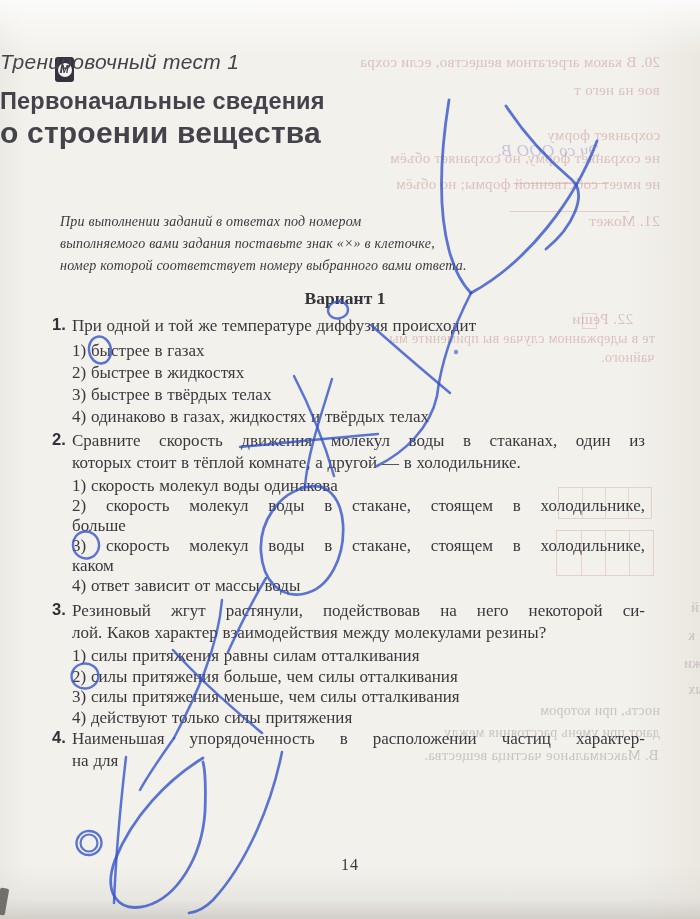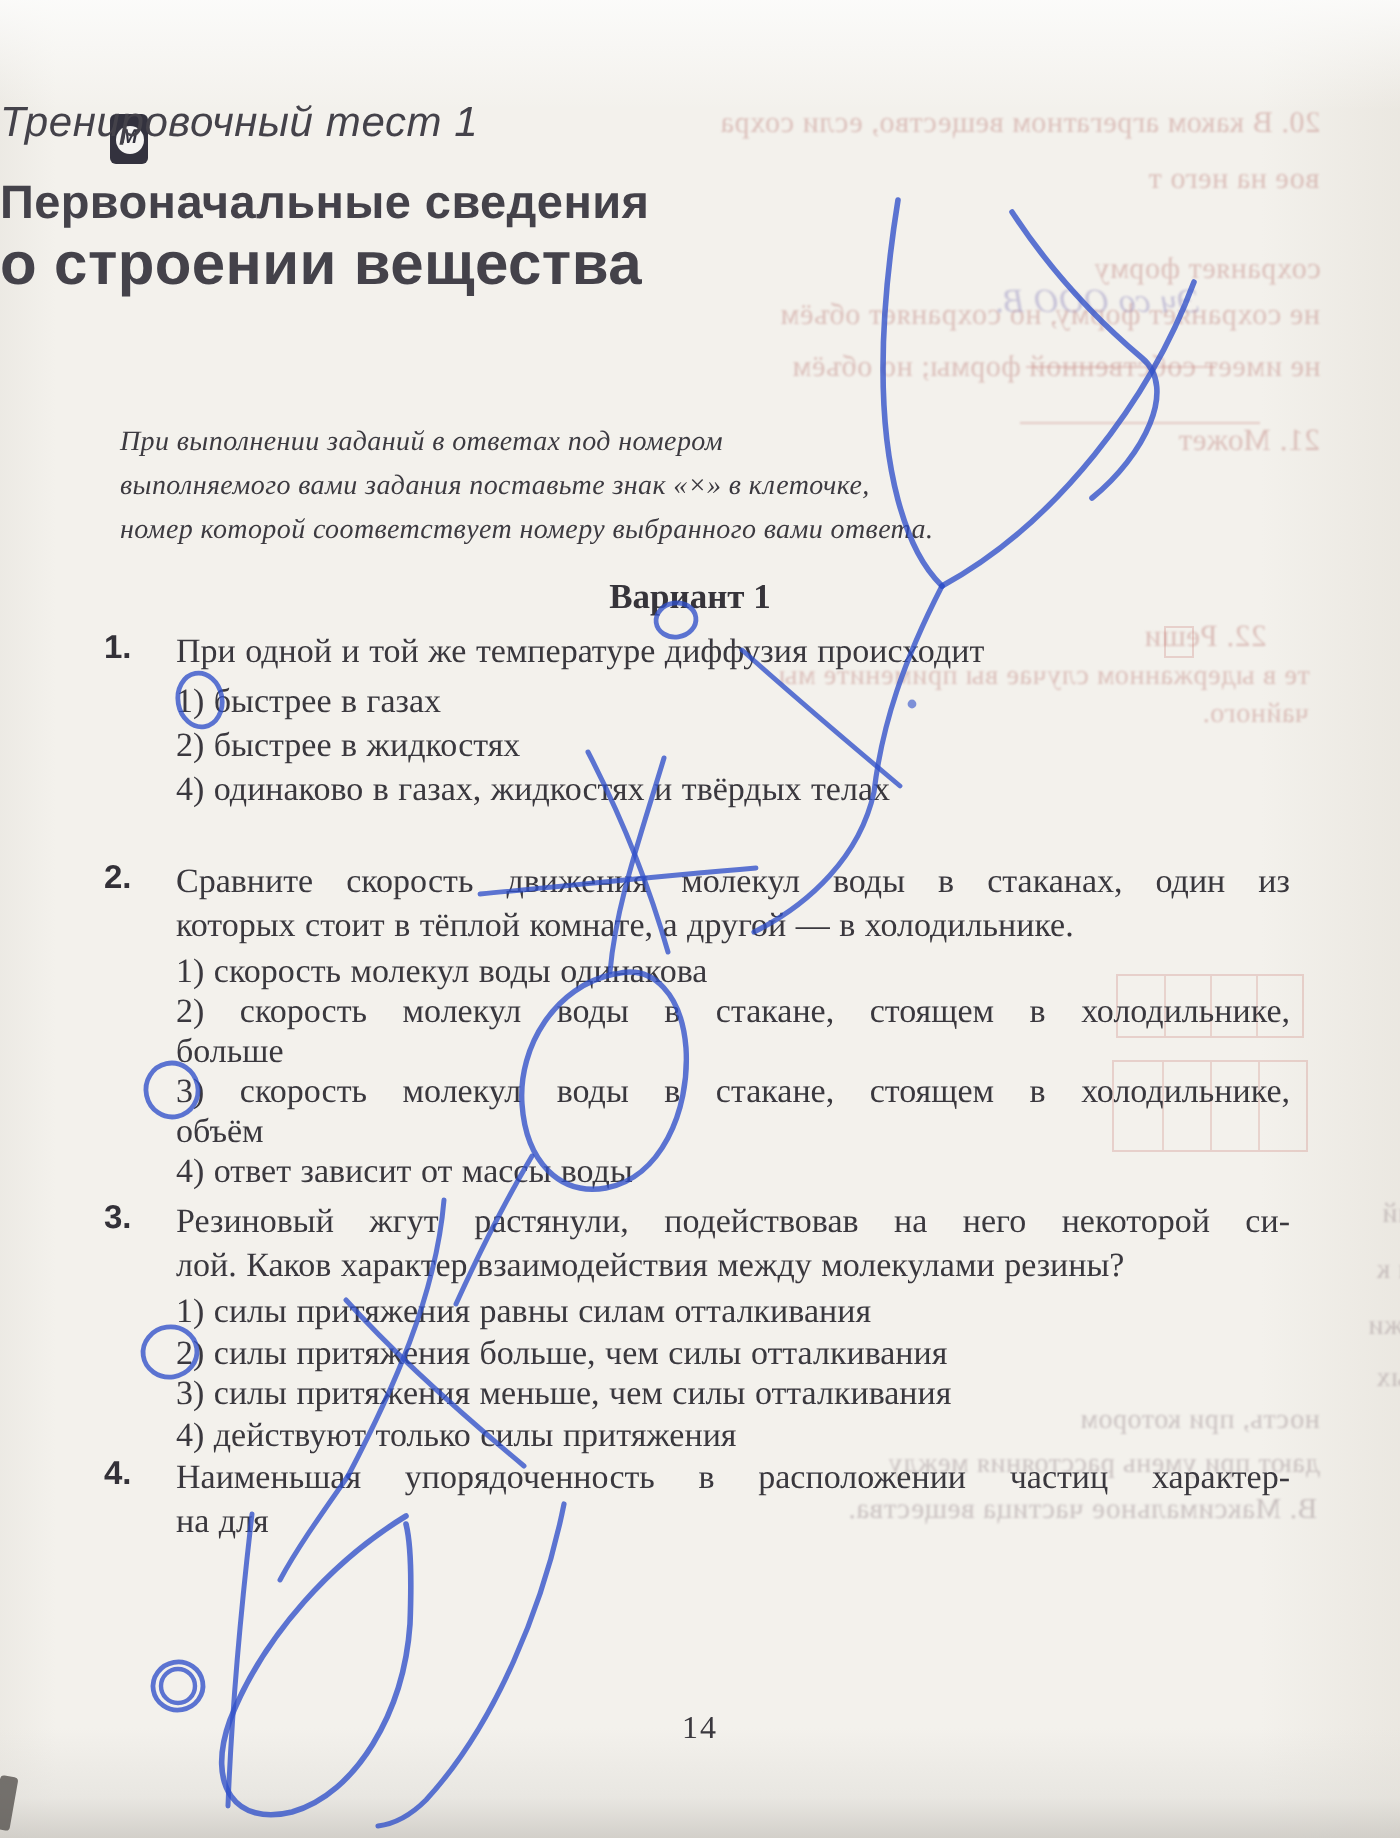--- a/index.html
+++ b/index.html
@@ -29,21 +29,21 @@
   .title-3{font-weight:bold;font-size:30px;margin-top:1px;letter-spacing:.2px;}
   
   .instruction{position:absolute;left:60px;right:60px;top:211px;
         font-style:italic;font-size:14px;line-height:22px;color:#3c3a40;letter-spacing:.2px;}
   .variant{position:absolute;left:0;right:10px;top:288px;text-align:center;
         font-weight:bold;font-size:17.5px;color:#36343a;}
   
   .q{position:absolute;left:52px;right:55px;}
   .qnum{position:absolute;left:0;top:0;width:30px;font-family:"Liberation Sans",sans-serif;
         font-weight:bold;font-size:16.5px;color:#333138;}
-  .qbody{margin-left:36px;font-size:17px;}
+  .qbody{margin-left:20px;font-size:17px;}
   .line{line-height:21.5px;text-align:left;white-space:nowrap;word-spacing:.5px;}
   .stretch{white-space:normal;text-align:justify;text-align-last:justify;}
   .opts{margin-top:3px;}
   .q1 .opts .line{line-height:22.3px;}
   .q2 .opts .line{line-height:19.9px;}
   .q3 .opts .line{line-height:20.6px;}
   .q4 .opts .line{line-height:20.8px;}
   .pagenum{position:absolute;left:0;right:0;top:856px;text-align:center;
         font-size:16px;letter-spacing:1px;color:#3a383e;}
   
@@ -116,36 +116,37 @@
 
   <div class="variant">Вариант 1</div>
 
   <div class="q q1" style="top:315px">
     <div class="qnum">1.</div>
     <div class="qbody">
       <div class="line">При одной и той же температуре диффузия происходит</div>
       <div class="opts">
         <div class="line">1) быстрее в газах</div>
         <div class="line">2) быстрее в жидкостях</div>
+        <div class="line">3) быстрее в твёрдых телах</div>
         <div class="line">4) одинаково в газах, жидкостях и твёрдых телах</div>
       </div>
     </div>
   </div>
 
   <div class="q q2" style="top:430px">
     <div class="qnum">2.</div>
     <div class="qbody">
       <div class="line stretch">Сравните скорость движения молекул воды в стаканах, один из</div>
       <div class="line">которых стоит в тёплой комнате, а другой — в холодильнике.</div>
       <div class="opts">
         <div class="line">1) скорость молекул воды одинакова</div>
         <div class="line stretch">2) скорость молекул воды в стакане, стоящем в холодильнике,</div>
         <div class="line">больше</div>
         <div class="line stretch">3) скорость молекул воды в стакане, стоящем в холодильнике,</div>
-        <div class="line">объём</div>
+        <div class="line">каком</div>
         <div class="line">4) ответ зависит от массы воды</div>
       </div>
     </div>
   </div>
 
   <div class="q q3" style="top:600px">
     <div class="qnum">3.</div>
     <div class="qbody">
       <div class="line stretch">Резиновый жгут растянули, подействовав на него некоторой си-</div>
       <div class="line">лой. Каков характер взаимодействия между молекулами резины?</div>

